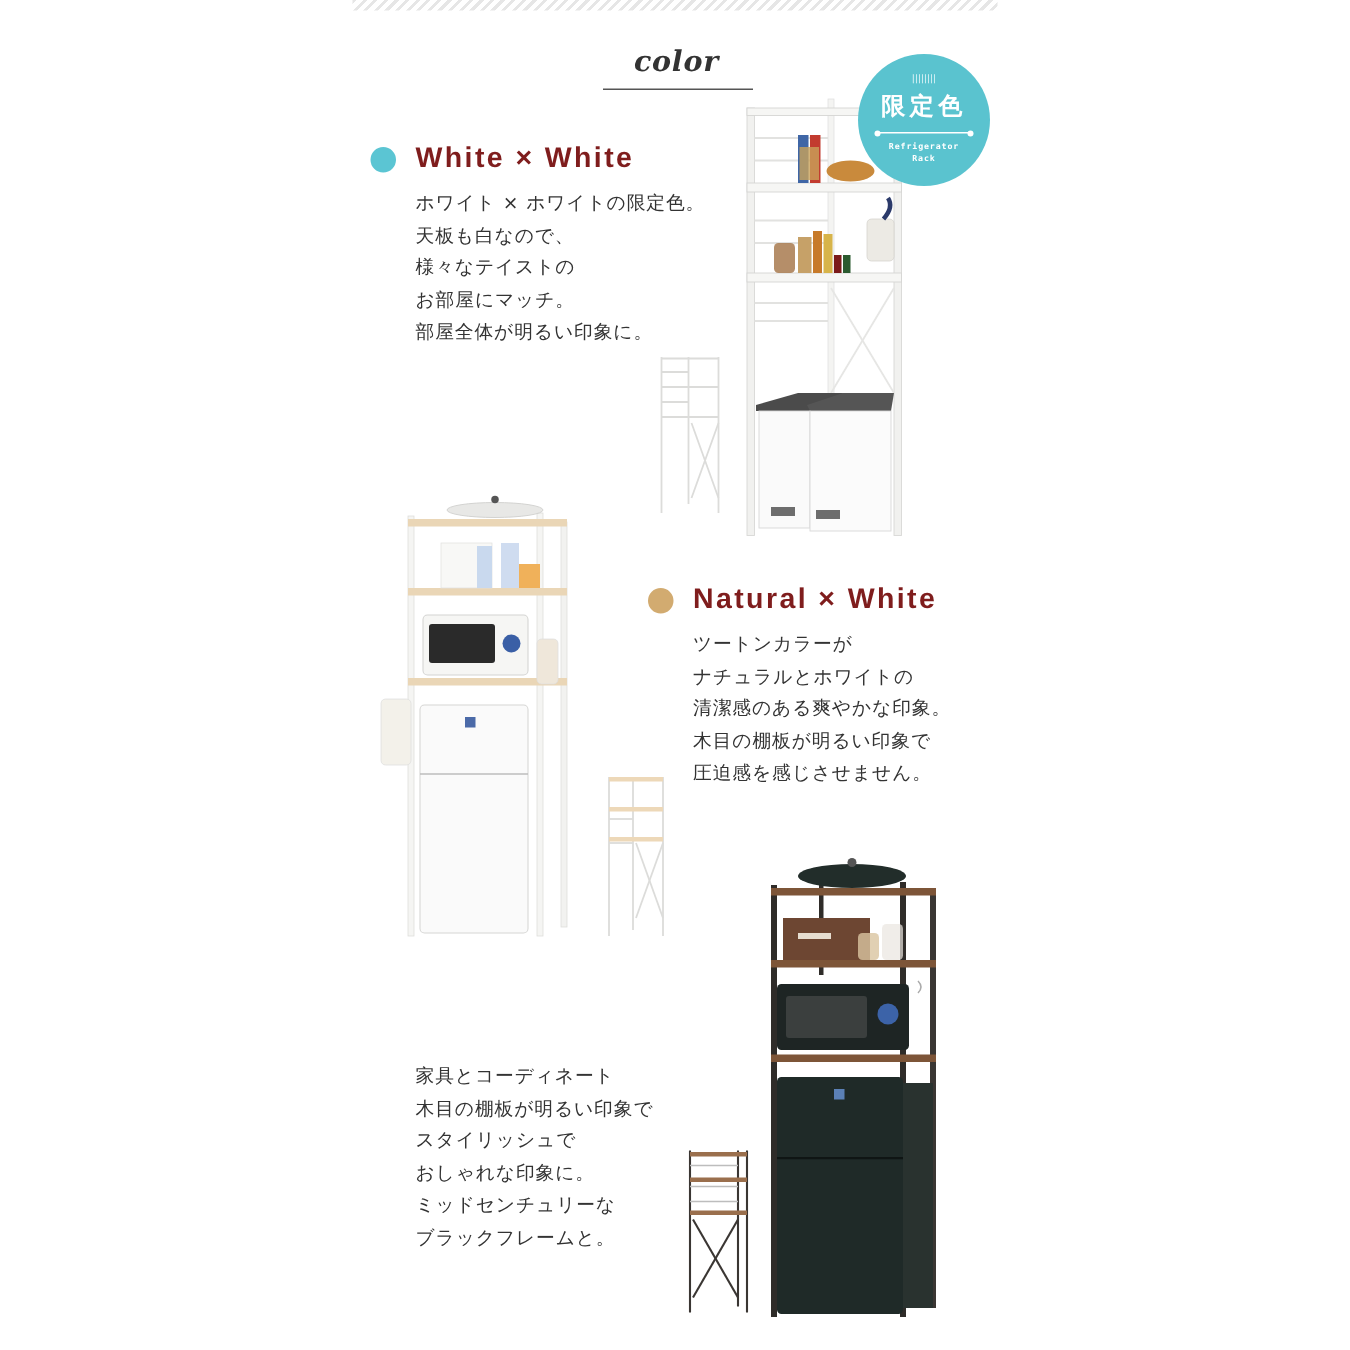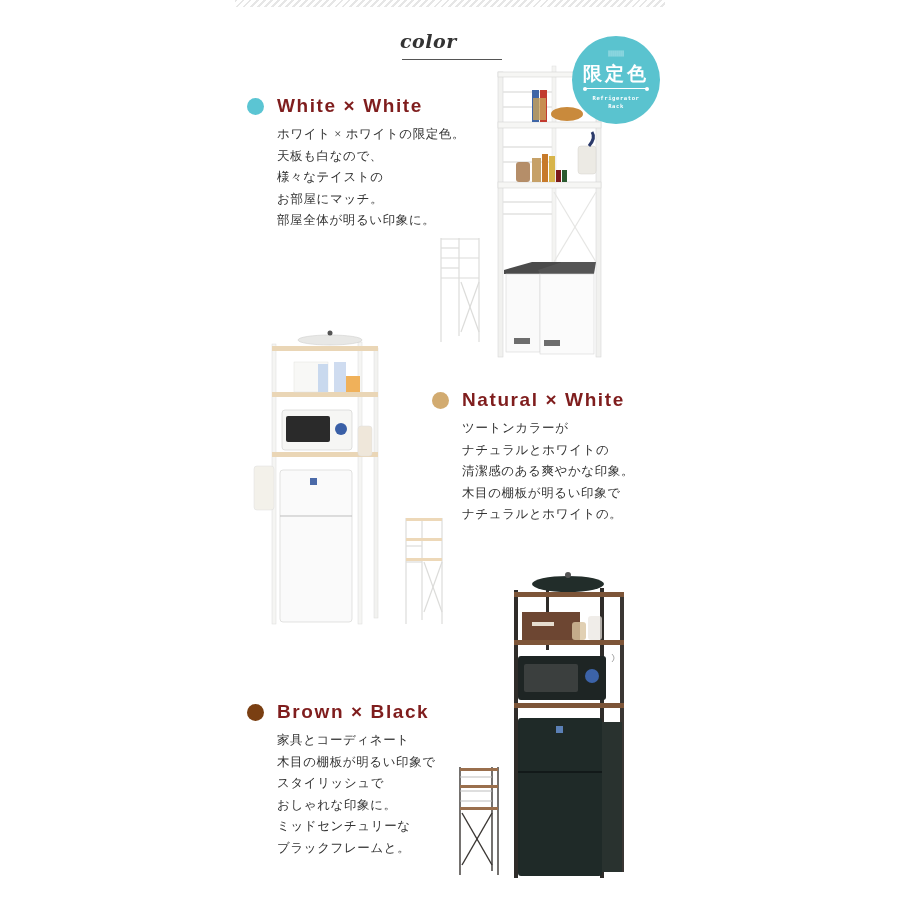--- a/index.html
+++ b/index.html
@@ -4,46 +4,46 @@
 <style>
   * { box-sizing: border-box; margin: 0; padding: 0; }
   html, body { width: 900px; height: 900px; background: #ffffff; overflow: hidden; }
   body { position: relative; font-family: "DejaVu Sans", sans-serif; color: #2b2b2b; }
 
   .stripe-bar {
     position: absolute; left: 235px; top: 0; width: 430px; height: 7px;
     background: repeating-linear-gradient(135deg, #e6e6e6 0 2px, #ffffff 2px 5px);
   }
   .heading {
-    position: absolute; left: 400px; top: 30px; width: 102px; text-align: left;
+    position: absolute; left: 400px; top: 30px; width: 102px; text-align: center;
     font-family: "DejaVu Serif", serif; font-style: italic; font-weight: bold;
     font-size: 19px; letter-spacing: 0.5px; color: #333;
   }
   .heading-line {
     position: absolute; left: 402px; top: 59px; width: 100px; height: 1px; background: #555;
   }
 
   
   .badge {
     position: absolute; left: 572px; top: 36px; width: 88px; height: 88px; border-radius: 50%;
     background: #5ac3cf; color: #fff; text-align: center; z-index: 5;
   }
   .badge .ticks { position: absolute; top: 13px; left: 0; right: 0; font-size: 6px; letter-spacing: 0px; color: #e9f8fa; }
-  .badge .main { position: absolute; top: 25px; left: 0; right: 0; font-size: 19px; letter-spacing: 3px; font-weight: bold; }
+  .badge .main { position: absolute; top: 25px; left: 0; right: 0; font-size: 16px; letter-spacing: 3px; font-weight: bold; }
   .badge .rule { position: absolute; top: 52px; left: 13px; right: 13px; height: 1px; background: #fff; }
   .badge .rule::before, .badge .rule::after { content: ""; position: absolute; top: -1.5px; width: 4px; height: 4px; border-radius: 50%; background: #fff; }
   .badge .rule::before { left: -2px; } .badge .rule::after { right: -2px; }
   .badge .sub { position: absolute; top: 58px; left: 0; right: 0; font-size: 5.5px; line-height: 8px; font-weight: bold; letter-spacing: 0.6px; font-family: "DejaVu Sans Mono", monospace; }
 
   
   .section { position: absolute; }
   .section .title-row { display: flex; align-items: center; height: 24px; }
   .dot { width: 17px; height: 17px; border-radius: 50%; margin-right: 13px; flex: none; }
   .title { font-family: "Liberation Sans", sans-serif; font-weight: bold; font-size: 19px; letter-spacing: 1.6px; color: #7f1d1d; white-space: nowrap; }
-  .desc { margin-left: 30px; margin-top: 6px; font-family: Liberation Serif, serif; }
+  .desc { margin-left: 30px; margin-top: 6px; }
   .desc div { font-size: 12.5px; line-height: 21.5px; color: #333; letter-spacing: 0.6px; white-space: nowrap; }
 
   #sec-white { left: 247px; top: 94px; }
   #sec-natural { left: 432px; top: 388px; }
   #sec-brown { left: 247px; top: 700px; }
 
   
   .product { position: absolute; }
   svg { display: block; }
 </style>
@@ -194,21 +194,21 @@
 <div class="section" id="sec-natural">
   <div class="title-row">
     <span class="dot" style="background:#d2ab70"></span>
     <span class="title">Natural × White</span>
   </div>
   <div class="desc">
     <div>ツートンカラーが</div>
     <div>ナチュラルとホワイトの</div>
     <div>清潔感のある爽やかな印象。</div>
     <div>木目の棚板が明るい印象で</div>
-    <div>ナチュラルとホワイトの。</div>
+    <div>圧迫感を感じさせません。</div>
   </div>
 </div>
 
 <div class="product" style="left:508px; top:570px;">
   <svg width="120" height="310" viewBox="0 0 120 310">
 
     <rect x="6" y="20" width="4" height="288" fill="#2f2c29"></rect>
     <rect x="92" y="18" width="4" height="290" fill="#2f2c29"></rect>
     <rect x="112" y="24" width="4" height="278" fill="#3a3633"></rect>
     <rect x="38" y="20" width="3" height="60" fill="#2f2c29"></rect>
@@ -252,24 +252,20 @@
         <line x1="4" y1="26" x2="36" y2="26"></line>
         <line x1="4" y1="36" x2="36" y2="36"></line>
     </g>
     <rect x="4" y="3" width="38" height="3" fill="#9a6f4d"></rect>
     <rect x="4" y="20" width="38" height="3" fill="#9a6f4d"></rect>
     <rect x="4" y="42" width="38" height="3" fill="#9a6f4d"></rect>
   </svg>
 </div>
 
 <div class="section" id="sec-brown">
-  <div class="title-row">
-    <span class="dot" style="background:#7a3f12"></span>
-    <span class="title">Brown × Black</span>
-  </div>
   <div class="desc">
     <div>家具とコーディネート</div>
     <div>木目の棚板が明るい印象で</div>
     <div>スタイリッシュで</div>
     <div>おしゃれな印象に。</div>
     <div>ミッドセンチュリーな</div>
     <div>ブラックフレームと。</div>
   </div>
 </div>
 

